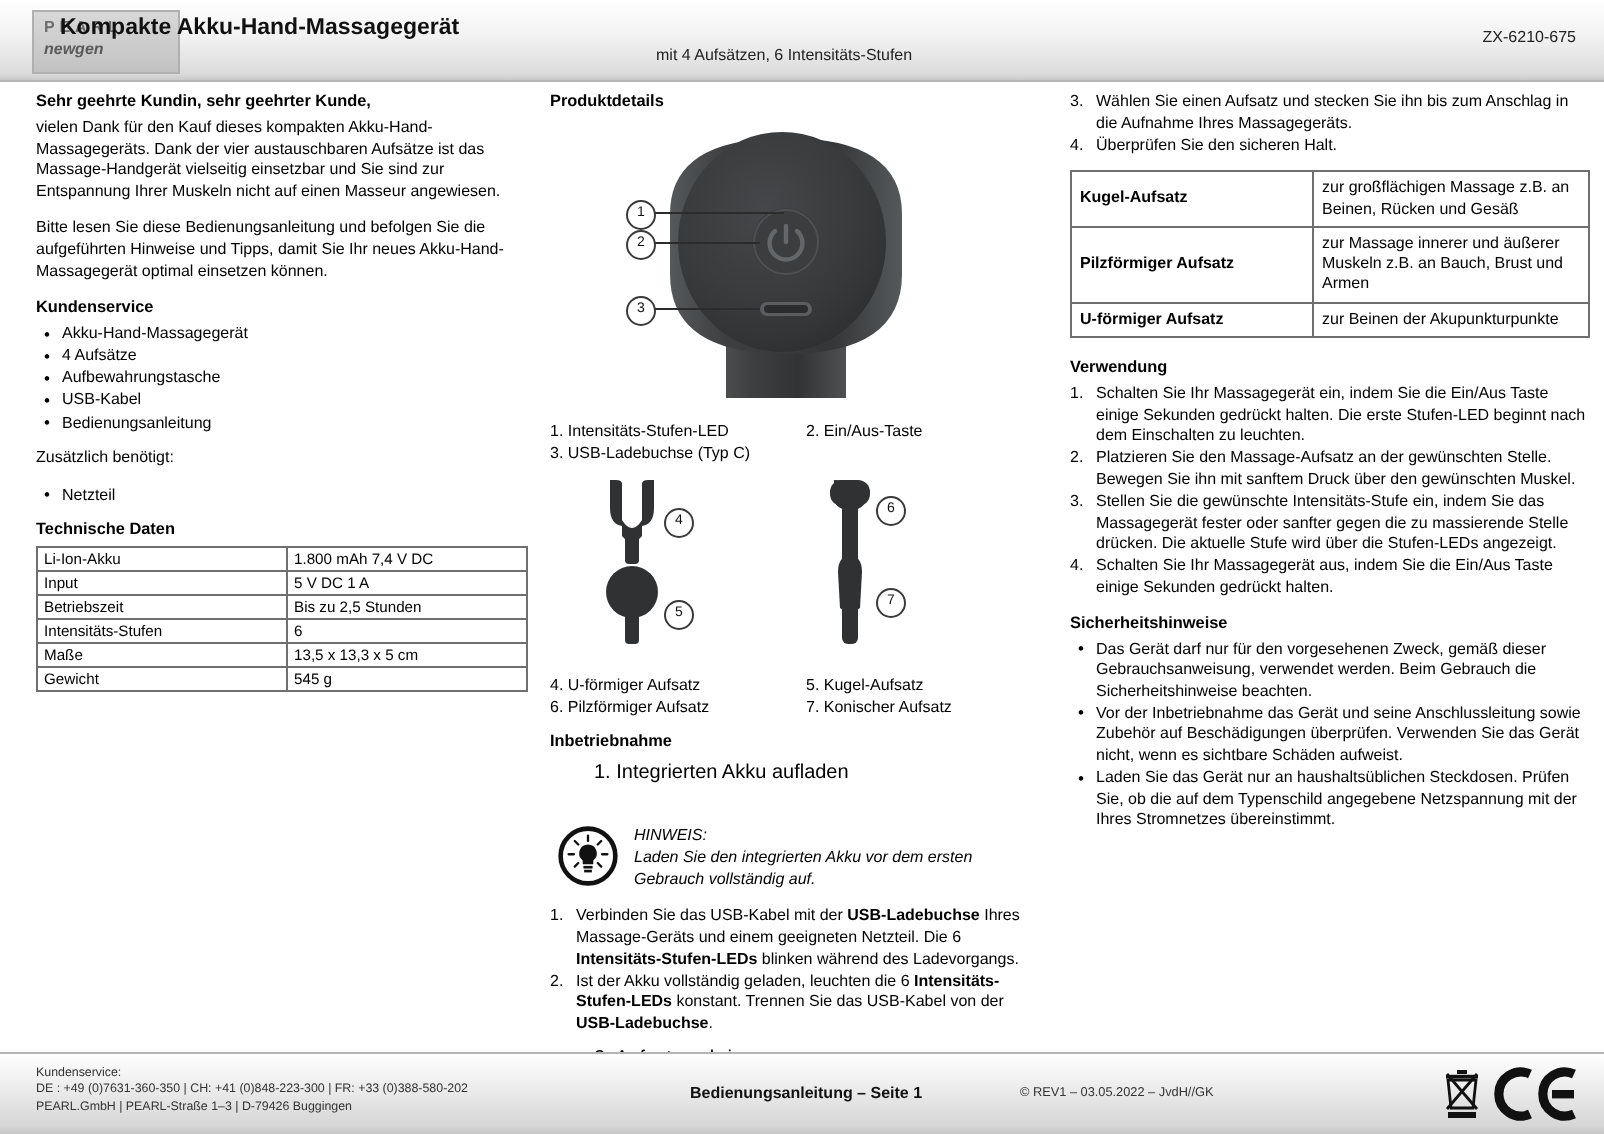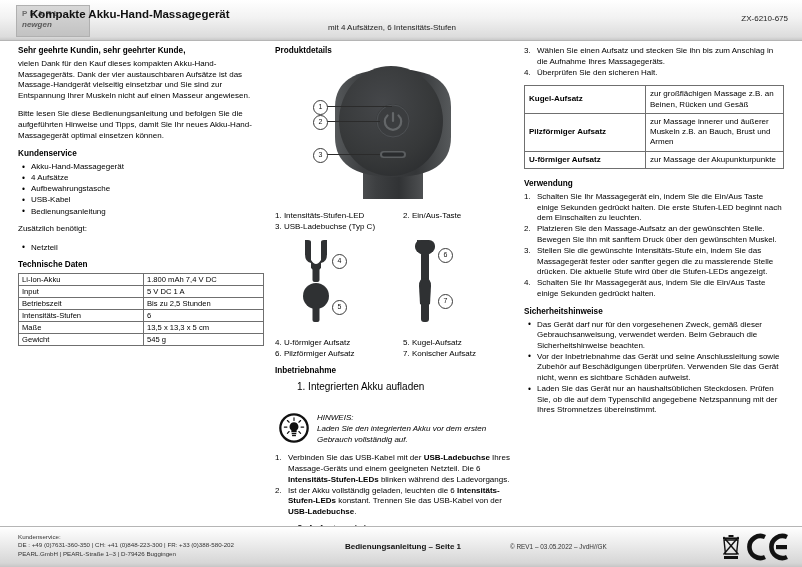--- a/index.html
+++ b/index.html
@@ -48,21 +48,21 @@
     font-size:8px;color:#222;
   }
   .header-code{
     position:absolute;right:14px;top:14px;
     font-size:8px;color:#222;
   }
   
   .col{position:absolute;top:46px;}
   .col1{left:18px;width:248px;}
   .col2{left:275px;width:243px;}
-  .col3{left:524px;width:262px;}
+  .col3{left:535px;width:262px;}
 
   h2.sec{
     font-size:8.2px;font-weight:bold;margin:0 0 4px 0;
   }
   p.body{
     font-size:8px;line-height:10.6px;margin:0 0 8px 0;text-align:left;
   }
   ul.bul{margin:0 0 7px 0;padding:0;list-style:none;}
   ul.bul li{
     font-size:8px;line-height:10.6px;
@@ -354,21 +354,21 @@
         <tr>
           <td class="k">Kugel-Aufsatz</td>
           <td class="v">zur großflächigen Massage z.B. an Beinen, Rücken und Gesäß</td>
         </tr>
         <tr>
           <td class="k">Pilzförmiger Aufsatz</td>
           <td class="v">zur Massage innerer und äußerer Muskeln z.B. an Bauch, Brust und Armen</td>
         </tr>
         <tr>
           <td class="k">U-förmiger Aufsatz</td>
-          <td class="v">zur Massage der Akupunkturpunkte</td>
+          <td class="v">zur Beinen der Akupunkturpunkte</td>
         </tr>
       </tbody>
   </table>
 
   <h2 class="sec" style="margin-top:10px;">Verwendung</h2>
   <ol class="num" id="usage-steps">
       <li>Schalten Sie Ihr Massagegerät ein, indem Sie die Ein/Aus Taste einige Sekunden gedrückt halten. Die erste Stufen-LED beginnt nach dem Einschalten zu leuchten.</li>
       <li>Platzieren Sie den Massage-Aufsatz an der gewünschten Stelle. Bewegen Sie ihn mit sanftem Druck über den gewünschten Muskel.</li>
       <li>Stellen Sie die gewünschte Intensitäts-Stufe ein, indem Sie das Massagegerät fester oder sanfter gegen die zu massierende Stelle drücken. Die aktuelle Stufe wird über die Stufen-LEDs angezeigt.</li>
       <li>Schalten Sie Ihr Massagegerät aus, indem Sie die Ein/Aus Taste einige Sekunden gedrückt halten.</li>

